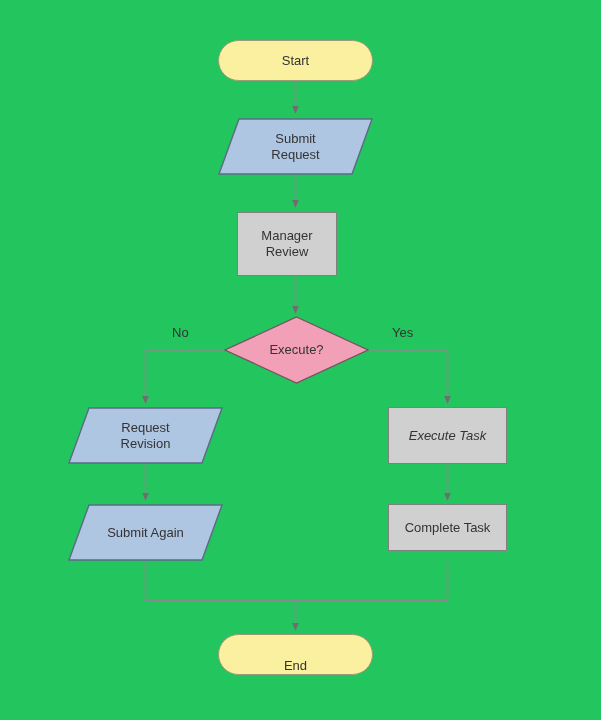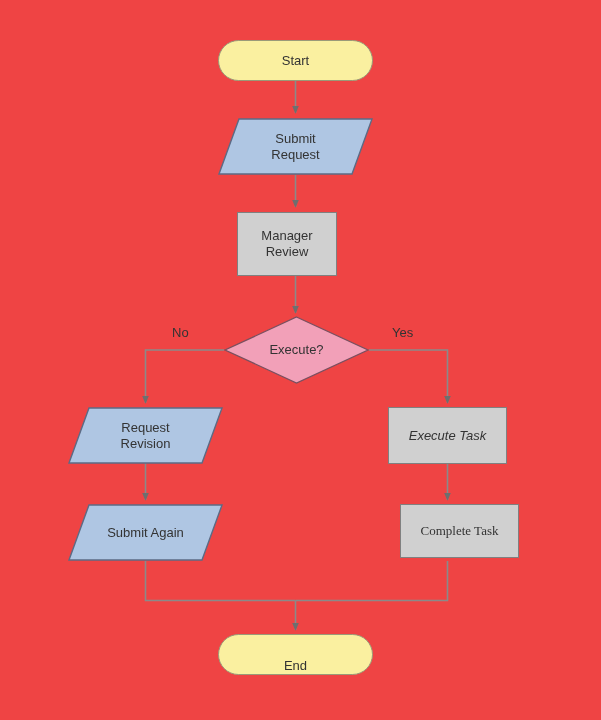--- a/index.html
+++ b/index.html
@@ -10,21 +10,21 @@
   body {
     width: 601px;
     height: 720px;
     font-family: "Liberation Sans", sans-serif;
     overflow: hidden;
   }
   #flowchart-canvas {
     position: relative;
     width: 601px;
     height: 720px;
-    background: #ef4444;
+    background: #22c55e;
   }
   #edge-layer {
     position: absolute;
     left: 0;
     top: 0;
     width: 601px;
     height: 720px;
   }
   .node {
     position: absolute;
@@ -156,21 +156,21 @@
     <svg class="io-shape" viewBox="0 0 155 57" preserveAspectRatio="none">
       <polygon points="21,1 154,1 134,56 1,56" fill="#afc6e3" stroke="#5c6b85" stroke-width="1.4"></polygon>
     </svg>
     <span class="io-label">Submit Again</span>
   </div>
 
   <div class="node node-process" style="left:388px; top:407px; width:119px; height:57px;font-style:italic;">
     <span>Execute Task</span>
   </div>
 
-  <div class="node node-process" style="left:400px; top:504px; width:119px; height:54px;font-family:Liberation Serif, serif;">
+  <div class="node node-process" style="left:388px; top:504px; width:119px; height:47px;">
     <span>Complete Task</span>
   </div>
 
   <div class="node node-terminator" style="left:218px; top:634px; width:155px; height:41px;align-items:flex-end;">
     <span>End</span>
   </div>
 
 </div>
 
 </body></html>

